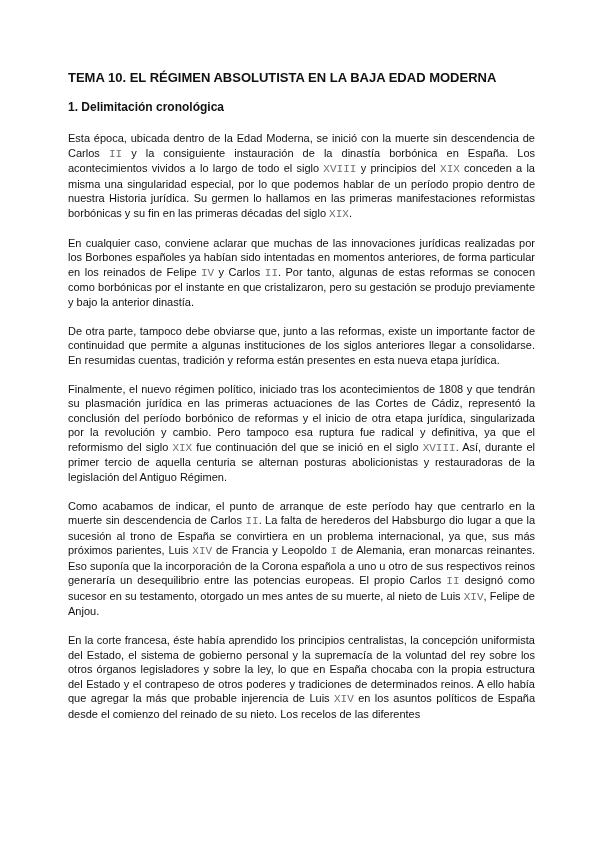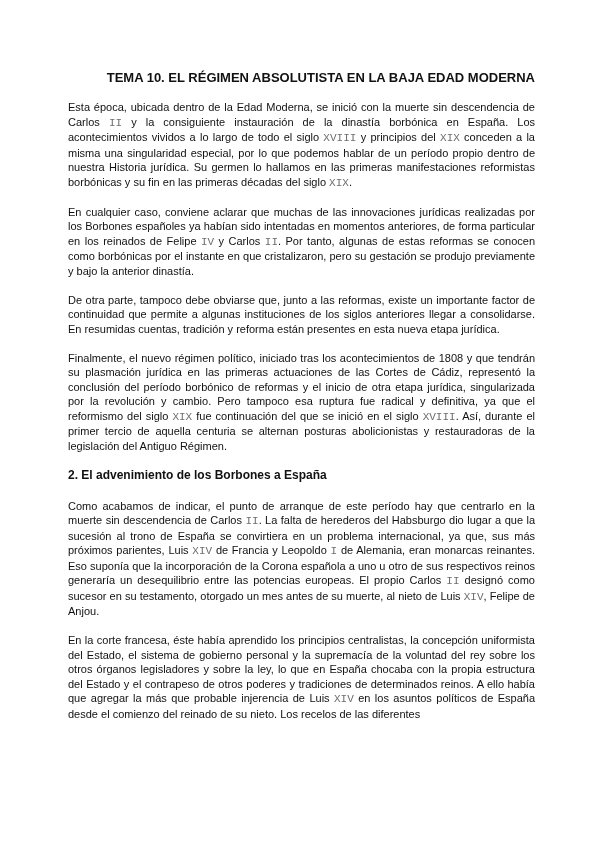--- a/index.html
+++ b/index.html
@@ -14,21 +14,21 @@
     box-sizing: border-box;
     background: #ffffff;
     padding: 70px 65px 40px 68px;
     overflow: hidden;
     font-family: "Liberation Sans", "DejaVu Sans", sans-serif;
     color: #111111;
   }
   .doc-title {
     font-size: 13px;
     font-weight: bold;
-    text-align: right;
+    text-align: left;
     line-height: 15px;
     margin: 0 0 15px 0;
     color: #111111;
   }
   .section-heading {
     font-size: 12px;
     font-weight: bold;
     line-height: 15px;
     margin: 4px 0 16px 0;
     color: #111111;
@@ -47,25 +47,25 @@
   }
 </style>
 </head>
 <body>
 
 <article class="page">
 
   <h1 class="doc-title">TEMA 10. EL RÉGIMEN ABSOLUTISTA EN LA BAJA EDAD MODERNA</h1>
 
   <section>
+    <h2 class="section-heading">1. Delimitación cronológica</h2>
     <p class="para">Esta época, ubicada dentro de la Edad Moderna, se inició con la muerte sin descendencia de Carlos <span class="numeral">II</span> y la consiguiente instauración de la dinastía borbónica en España. Los acontecimientos vividos a lo largo de todo el siglo <span class="numeral">XVIII</span> y principios del <span class="numeral">XIX</span> conceden a la misma una singularidad especial, por lo que podemos hablar de un período propio dentro de nuestra Historia jurídica. Su germen lo hallamos en las primeras manifestaciones reformistas borbónicas y su fin en las primeras décadas del siglo <span class="numeral">XIX</span>.</p>
     <p class="para">En cualquier caso, conviene aclarar que muchas de las innovaciones jurídicas realizadas por los Borbones españoles ya habían sido intentadas en momentos anteriores, de forma particular en los reinados de Felipe <span class="numeral">IV</span> y Carlos <span class="numeral">II</span>. Por tanto, algunas de estas reformas se conocen como borbónicas por el instante en que cristalizaron, pero su gestación se produjo previamente y bajo la anterior dinastía.</p>
     <p class="para">De otra parte, tampoco debe obviarse que, junto a las reformas, existe un importante factor de continuidad que permite a algunas instituciones de los siglos anteriores llegar a consolidarse. En resumidas cuentas, tradición y reforma están presentes en esta nueva etapa jurídica.</p>
     <p class="para">Finalmente, el nuevo régimen político, iniciado tras los acontecimientos de 1808 y que tendrán su plasmación jurídica en las primeras actuaciones de las Cortes de Cádiz, representó la conclusión del período borbónico de reformas y el inicio de otra etapa jurídica, singularizada por la revolución y cambio. Pero tampoco esa ruptura fue radical y definitiva, ya que el reformismo del siglo <span class="numeral">XIX</span> fue continuación del que se inició en el siglo <span class="numeral">XVIII</span>. Así, durante el primer tercio de aquella centuria se alternan posturas abolicionistas y restauradoras de la legislación del Antiguo Régimen.</p>
   </section>
 
   <section>
-    <h2 class="section-heading">2. El advenimiento de los Borbones a España</h2>
     <p class="para">Como acabamos de indicar, el punto de arranque de este período hay que centrarlo en la muerte sin descendencia de Carlos <span class="numeral">II</span>. La falta de herederos del Habsburgo dio lugar a que la sucesión al trono de España se convirtiera en un problema internacional, ya que, sus más próximos parientes, Luis <span class="numeral">XIV</span> de Francia y Leopoldo <span class="numeral">I</span> de Alemania, eran monarcas reinantes. Eso suponía que la incorporación de la Corona española a uno u otro de sus respectivos reinos generaría un desequilibrio entre las potencias europeas. El propio Carlos <span class="numeral">II</span> designó como sucesor en su testamento, otorgado un mes antes de su muerte, al nieto de Luis <span class="numeral">XIV</span>, Felipe de Anjou.</p>
     <p class="para">En la corte francesa, éste había aprendido los principios centralistas, la concepción uniformista del Estado, el sistema de gobierno personal y la supremacía de la voluntad del rey sobre los otros órganos legisladores y sobre la ley, lo que en España chocaba con la propia estructura del Estado y el contrapeso de otros poderes y tradiciones de determinados reinos. A ello había que agregar la más que probable injerencia de Luis <span class="numeral">XIV</span> en los asuntos políticos de España desde el comienzo del reinado de su nieto. Los recelos de las diferentes</p>
   </section>
 
 </article>
 
 </body></html>

